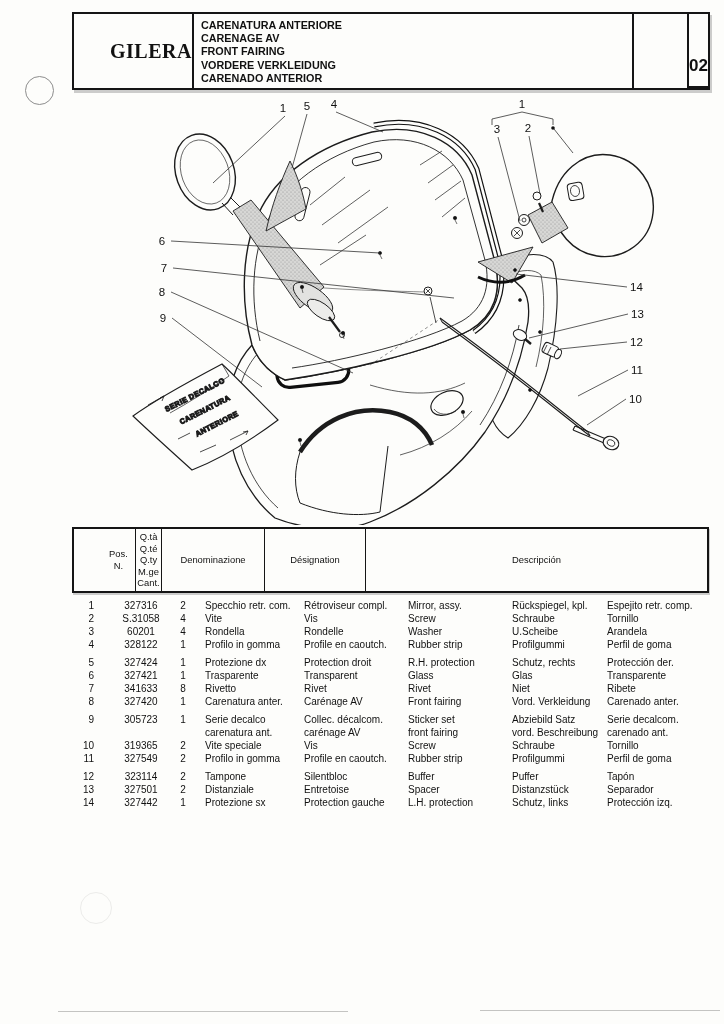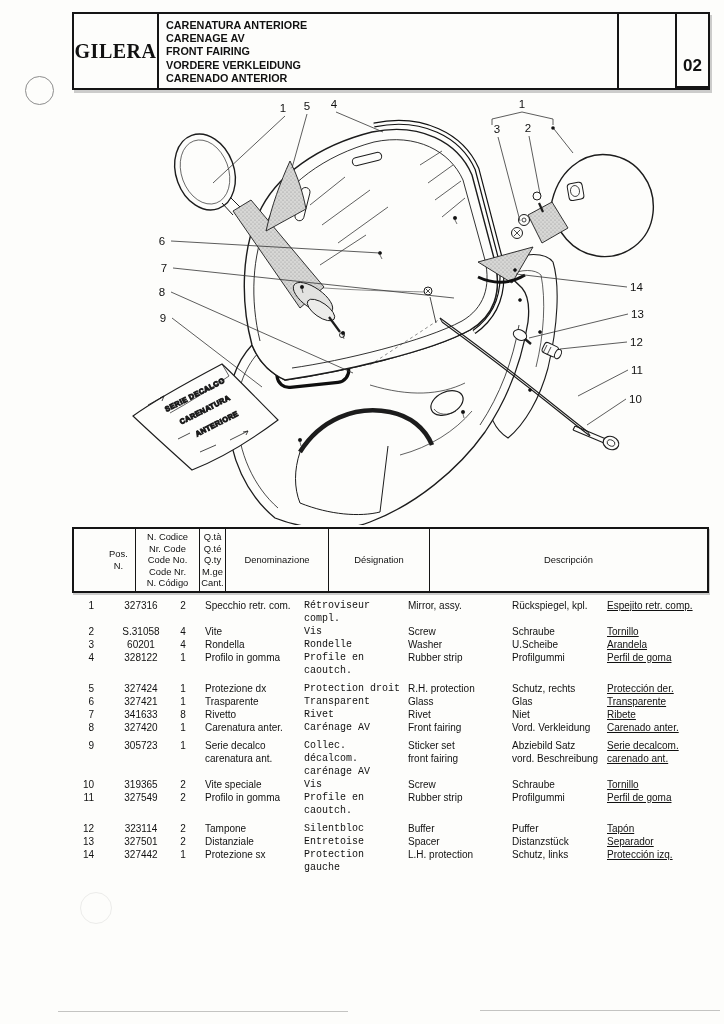--- a/index.html
+++ b/index.html
@@ -8,21 +8,21 @@
     font-family:"Liberation Sans",sans-serif;color:#111;overflow:hidden;
   }
   
   .hdr{
     position:absolute;left:72px;top:12px;width:638px;height:78px;
     border:2.5px solid #151515;display:flex;box-sizing:border-box;
     background:#fdfdfb;box-shadow:2px 3px 0 rgba(60,60,60,.25);
   }
   .hdr-logo{
     width:83px;border-right:2px solid #151515;display:flex;align-items:center;justify-content:center;
-    font-family:"Liberation Serif",serif;font-weight:bold;font-size:20px;letter-spacing:.5px;
+    font-family:"Liberation Serif",serif;font-weight:bold;font-size:20px;letter-spacing:.5px;margin-left:36px;
   }
   .hdr-titles{
     width:460px;border-right:2px solid #151515;padding:5px 0 0 7px;box-sizing:border-box;
     font-weight:bold;font-size:10.8px;line-height:13.2px;white-space:pre-line;
   }
   .hdr-spacer{width:56px;border-right:2px solid #151515;}
   .hdr-nums{flex:1;display:flex;flex-direction:column;}
   .hdr-num{
     flex:1;display:flex;align-items:center;justify-content:center;
     font-weight:bold;font-size:17px;margin-top:32px;
@@ -49,24 +49,24 @@
   .h-it{width:103px;}.h-fr{width:101px;}.h-en{width:101px;}.h-de{width:101px;}
   .h-es{flex:1;}
   .prows{position:absolute;left:72px;top:599px;width:637px;}
   .prow{display:flex;font-size:10px;line-height:13px;}
   .prow.gap{margin-top:5px;}
   .prow span{display:block;box-sizing:border-box;white-space:pre-line;}
   .c-pos{width:34px;text-align:right;padding-right:12px;}
   .c-code{width:64px;padding-left:6px;text-align:center;}
   .c-qty{width:26px;text-align:center;}
   .c-it{width:103px;padding-left:9px;}
-  .c-fr{width:101px;padding-left:5px;font-family:Liberation Mono, monospace;}
+  .c-fr{width:101px;padding-left:5px;}
   .c-en{width:101px;padding-left:8px;}
   .c-de{width:101px;padding-left:11px;}
-  .c-es{flex:1;padding-left:5px;text-decoration:underline;}
+  .c-es{flex:1;padding-left:5px;}
   
   .hole1{position:absolute;left:25px;top:76px;width:27px;height:27px;border:1.5px solid #8d8d8d;border-radius:50%;}
   .hole2{position:absolute;left:80px;top:892px;width:30px;height:30px;border:1px solid #ececea;border-radius:50%;}
   .scanline{position:absolute;height:1px;background:rgba(110,110,110,.4);}
 </style>
 </head>
 <body>
 
 <div class="page">
 
@@ -267,25 +267,20 @@
       <text class="callout" x="561" y="223">13</text>
       <text class="callout" x="560" y="251">12</text>
       <text class="callout" x="561" y="279">11</text>
       <text class="callout" x="559" y="308">10</text>
     </g>
   </svg>
 
   <div class="ptable-head">
     <div class="h-pos">Pos.
 N.</div>
-    <div class="h-code">N. Codice
-Nr. Code
-Code No.
-Code Nr.
-N. Código</div>
     <div class="h-qty">Q.tà
 Q.té
 Q.ty
 M.ge
 Cant.</div>
     <div class="h-it">Denominazione</div>
     <div class="h-fr">Désignation</div>
     <div class="h-es">Descripción</div>
   </div>
 

